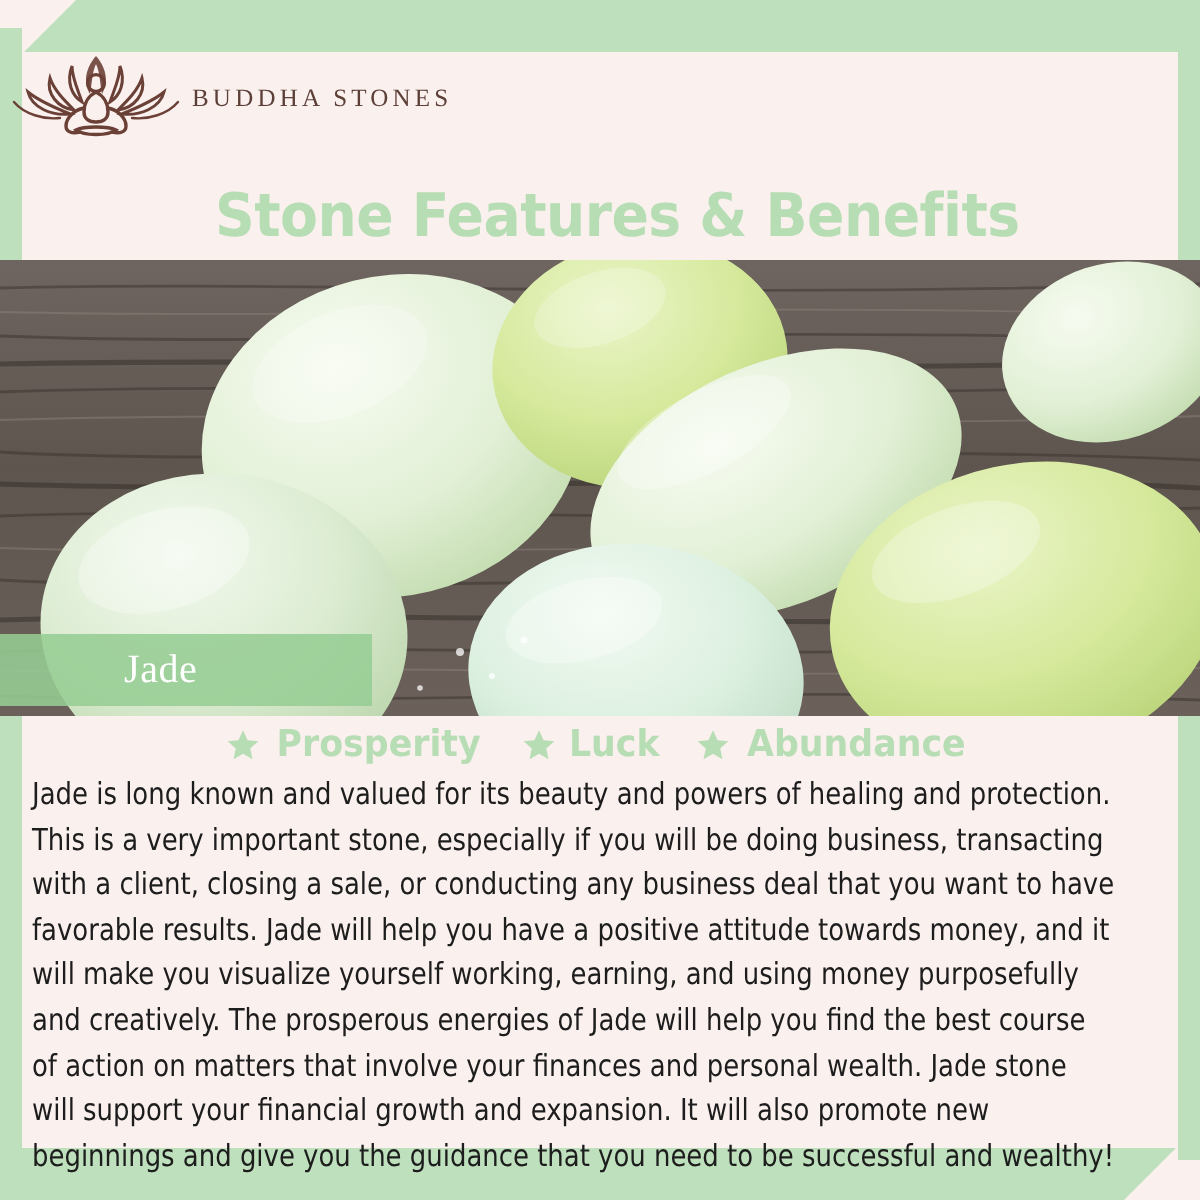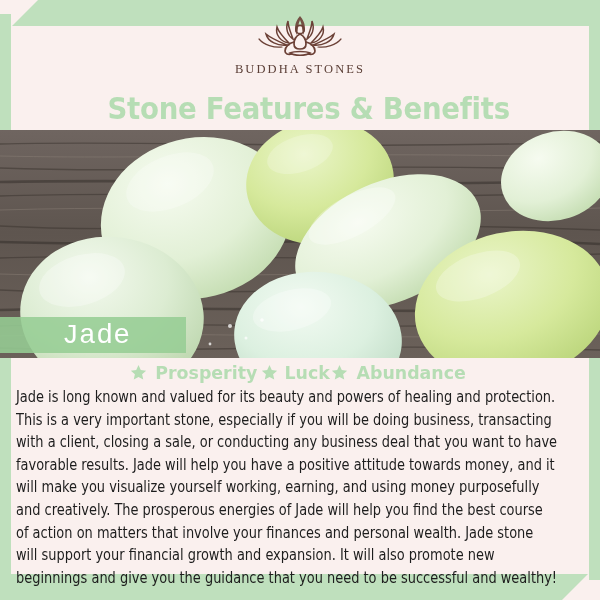--- a/index.html
+++ b/index.html
@@ -38,21 +38,21 @@
     background:#bfe0bd;z-index:3;
   }
   .inner-bg{
     position:absolute;left:11px;top:26px;width:578px;height:548px;
     background:#faf0ee;z-index:2;
   }
 
   
   .logo-wrap{
     position:absolute;left:0;top:12px;width:600px;height:72px;
-    z-index:6;display:flex;flex-direction:column;
+    z-index:6;display:flex;flex-direction:row;
     align-items:center;justify-content:flex-start;
   }
   .logo-mark{width:96px;height:48px;display:block;}
   .logo-text{
     font-family:"Liberation Serif", serif;
     font-size:12.5px;letter-spacing:2.1px;
     color:#5c4038;margin-top:2px;white-space:nowrap;
   }
 
   
@@ -77,29 +77,30 @@
   }
   .photo svg{display:block;width:600px;height:228px;}
 
   
   .jade-banner{
     position:absolute;left:0;top:317px;width:186px;height:36px;
     background:rgba(150,205,148,0.88);
     z-index:7;display:flex;align-items:center;
   }
   .jade-label{
-    color:#ffffff;font-size:28px;
-    font-family:Liberation Mono, monospace;
+    color:#ffffff;font-size:20px;
+    font-family:Liberation Serif, serif;
     padding-left:62px;letter-spacing:0.3px;
   }
 
   
   .benefits{
     position:absolute;left:11px;top:359px;width:578px;height:26px;
     z-index:6;display:flex;align-items:center;justify-content:center;
+    gap:17px;
     text-align:center;
   }
   .benefit{display:flex;align-items:center;gap:5px;}
   .star{width:17px;height:17px;display:block;}
   .benefit-label{
     font-family:"DejaVu Sans", sans-serif;
     font-weight:bold;font-size:18.5px;
     color:#b6ddb4;transform:scaleX(0.94);
     white-space:nowrap;
   }

